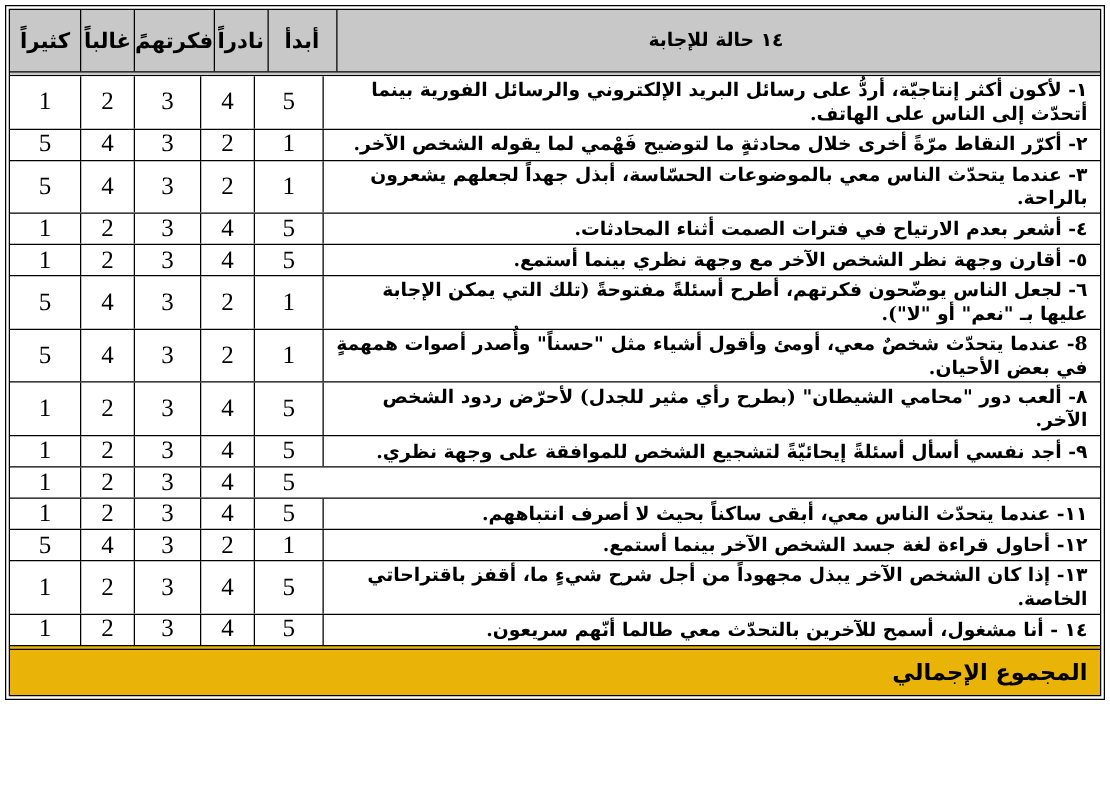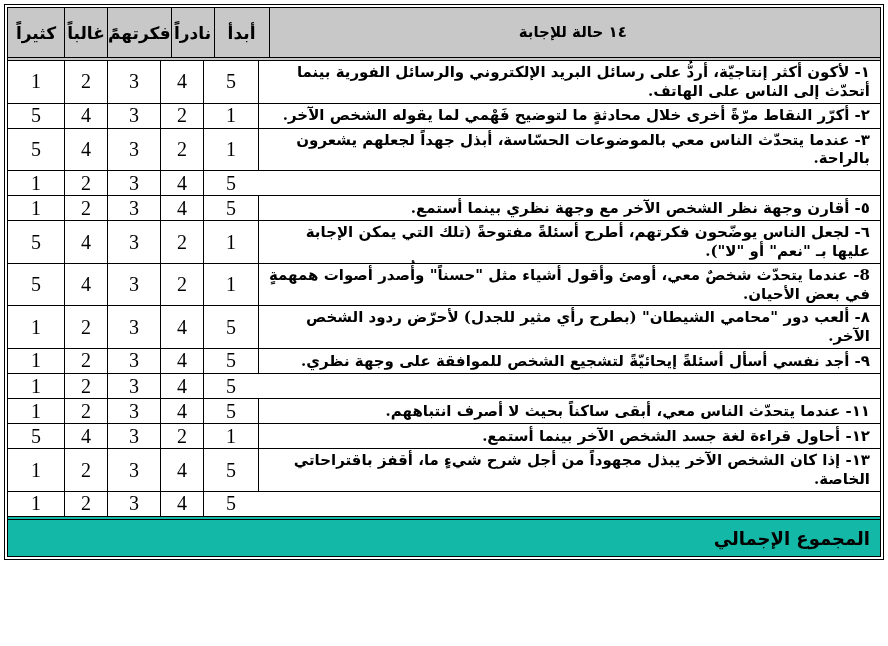--- a/index.html
+++ b/index.html
@@ -4,21 +4,21 @@
 <style>
   html,body{margin:0;padding:0;background:#ffffff;}
   body{width:888px;height:646px;overflow:hidden;font-family:"DejaVu Serif","DejaVu Sans",serif;}
   .page{width:888px;height:564px;box-sizing:border-box;padding:4px;background:#ffffff;}
   .qtable{width:100%;height:100%;box-sizing:border-box;border:4px double #000;display:flex;flex-direction:column;background:#fff;}
   .row{display:flex;flex-direction:row;direction:ltr;align-items:stretch;}
   .row.header{height:49px;background:#c8c8c8;border-bottom:4px double #000;flex:0 0 auto;}
   .rows-wrap{flex:1 1 auto;display:flex;flex-direction:column;}
   .row.body{flex:1 1 0;background:#fff;}
   .row.body + .row.body{border-top:1px solid #000;}
-  .row.footer{height:36px;background:#14b8a6;border-top:4px double #000;flex:0 0 auto;align-items:center;}
+  .row.footer{height:36px;background:#eab308;border-top:4px double #000;flex:0 0 auto;align-items:center;}
   .cell{box-sizing:border-box;display:flex;align-items:center;justify-content:center;border-left:1px solid #000;}
   .cell:first-child{border-left:none;}
   .c0{flex:0 0 56px;}
   .c1{flex:0 0 43px;}
   .c2{flex:0 0 53px;}
   .c3{flex:0 0 43px;}
   .c4{flex:0 0 55px;}
   .cell.text{flex:1 1 auto;direction:rtl;justify-content:flex-start;
              padding:2px 10px 2px 6px;font-size:15px;font-weight:700;line-height:1.25;}
   .cell.num{font-size:20px;font-weight:400;font-family:"Liberation Serif","DejaVu Serif",serif;}
@@ -66,20 +66,21 @@
           <div class="cell num c3">2</div>
           <div class="cell num c4">1</div>
           <div class="cell text">٣- عندما يتحدّث الناس معي بالموضوعات الحسّاسة، أبذل جهداً لجعلهم يشعرون بالراحة.</div>
         </div>
         <div class="row body">
           <div class="cell num c0">1</div>
           <div class="cell num c1">2</div>
           <div class="cell num c2">3</div>
           <div class="cell num c3">4</div>
           <div class="cell num c4">5</div>
+          <div class="cell text">٤- أشعر بعدم الارتياح في فترات الصمت أثناء المحادثات.</div>
         </div>
         <div class="row body">
           <div class="cell num c0">1</div>
           <div class="cell num c1">2</div>
           <div class="cell num c2">3</div>
           <div class="cell num c3">4</div>
           <div class="cell num c4">5</div>
           <div class="cell text">٥- أقارن وجهة نظر الشخص الآخر مع وجهة نظري بينما أستمع.</div>
         </div>
         <div class="row body">
@@ -144,20 +145,21 @@
           <div class="cell num c3">4</div>
           <div class="cell num c4">5</div>
           <div class="cell text">١٣- إذا كان الشخص الآخر يبذل مجهوداً من أجل شرح شيءٍ ما، أقفز باقتراحاتي الخاصة.</div>
         </div>
         <div class="row body">
           <div class="cell num c0">1</div>
           <div class="cell num c1">2</div>
           <div class="cell num c2">3</div>
           <div class="cell num c3">4</div>
           <div class="cell num c4">5</div>
+          <div class="cell text">١٤ - أنا مشغول، أسمح للآخرين بالتحدّث معي طالما أنّهم سريعون.</div>
         </div>
       </div>
 
     <div class="row footer">
       <div class="footer-label">المجموع الإجمالي</div>
     </div>
 
   </div>
 </div>
 

